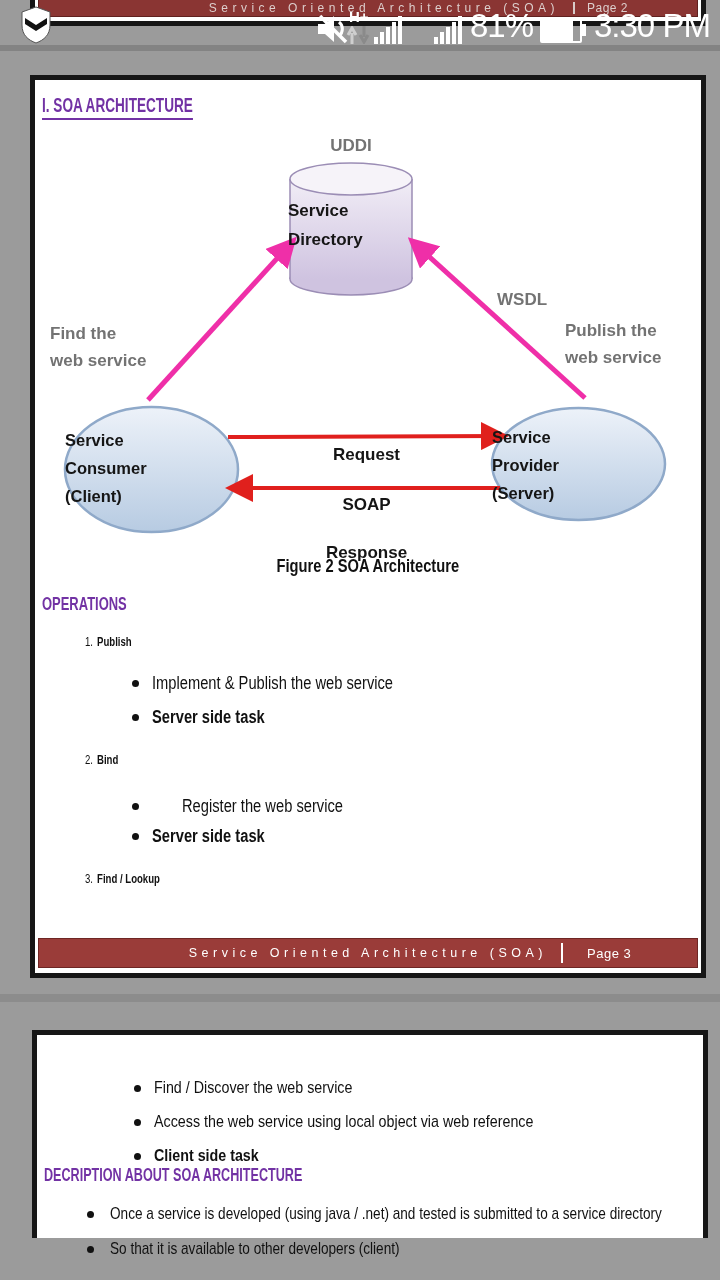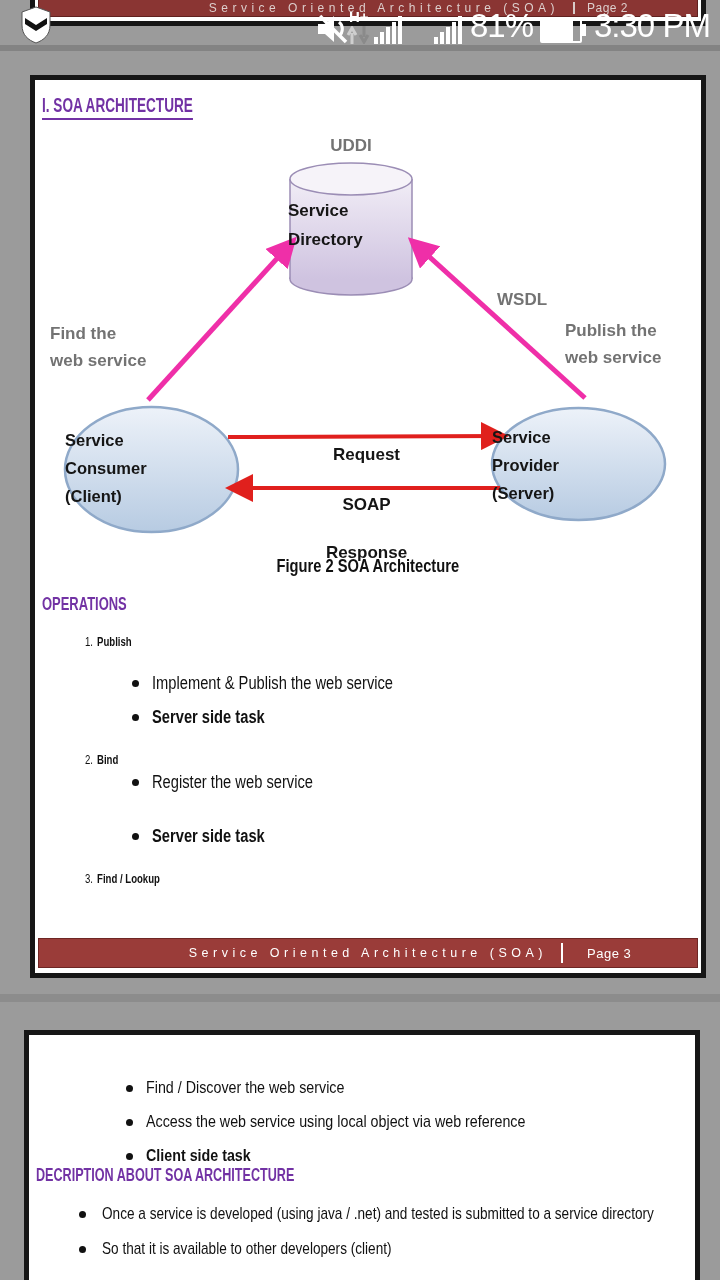--- a/index.html
+++ b/index.html
@@ -33,21 +33,21 @@
   .redbar .ft{flex:1;text-align:right;letter-spacing:4.5px;padding-right:14px;overflow:hidden;}
   .redbar .fdiv{width:2px;height:72%;background:#d8cbc9;flex:0 0 auto;}
   .redbar .fp{width:110px;padding-left:12px;letter-spacing:.5px;flex:0 0 auto;}
 
   .shadowline{position:absolute;left:0;top:45px;width:720px;height:6px;background:rgba(0,0,0,.15);}
   .gapband{position:absolute;left:0;top:994px;width:720px;height:8px;background:#8c8c8c;}
 
   
   .page{position:absolute;background:#fff;border:5px solid var(--page-border);box-sizing:border-box;padding-left:37px;}
   #page3{left:30px;top:75px;width:676px;height:903px;}
-  #page4{left:24px;top:1030px;width:676px;height:250px;border-bottom:none;}
+  #page4{left:32px;top:1030px;width:676px;height:208px;border-bottom:none;}
   .page>div{position:absolute;}
 
   #diagram-svg{position:absolute;left:0;top:0;}
 
   .h1{left:7px;top:14px;font-size:20px;font-weight:bold;color:var(--accent-purple);}
   .h1 .cnd{border-bottom:2px solid var(--accent-purple);padding-bottom:1px;}
   .ph{font-size:18px;font-weight:bold;color:var(--accent-purple);}
 
   .dlabel{font-weight:bold;color:#737373;font-size:17px;line-height:27px;}
   .node-label{font-weight:bold;color:#151515;font-size:16.5px;line-height:28px;text-align:left;}
@@ -187,21 +187,21 @@
       <span class="cnd x84">Implement &amp; Publish the web service</span>
     </div>
     <div class="brow" style="left:97px;top:627px;">
       <span class="dot"></span>
       <span class="cnd x84 b">Server side task</span>
     </div>
 
     <div class="opnum" style="left:50px;top:673px;">
       <span class="cnd x80"><span>2.</span><span class="t">Bind</span></span>
     </div>
-    <div class="brow" style="left:97px;top:692px;">
+    <div class="brow" style="left:97px;top:716px;gap:30px;">
       <span class="dot"></span>
       <span class="cnd x84">Register the web service</span>
     </div>
     <div class="brow" style="left:97px;top:746px;">
       <span class="dot"></span>
       <span class="cnd x84 b">Server side task</span>
     </div>
 
     <div class="opnum" style="left:50px;top:792px;">
       <span class="cnd x80"><span>3.</span><span class="t">Find / Lookup</span></span>

